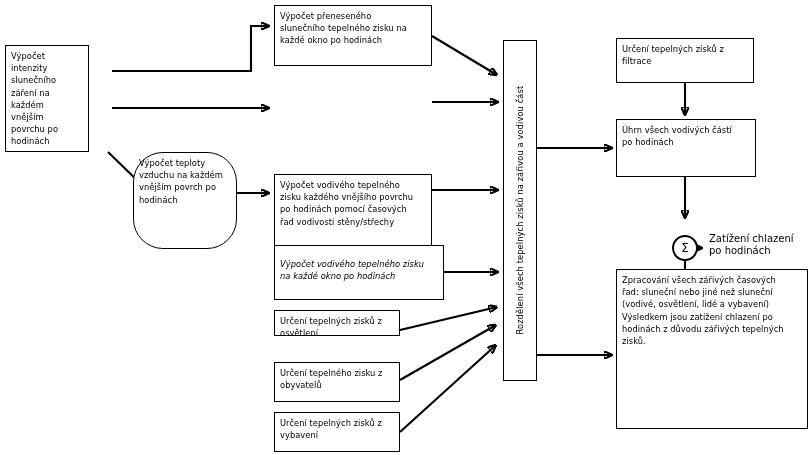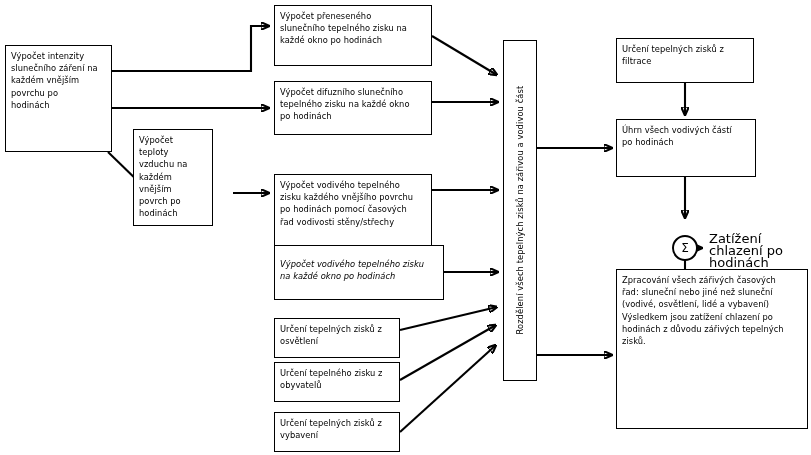--- a/index.html
+++ b/index.html
@@ -40,21 +40,21 @@
     border:2px solid #000000;
     border-radius:50%;
     background:#ffffff;
     display:flex;align-items:center;justify-content:center;
     font-size:12px;
     z-index:6;
     font-family:"DejaVu Sans",sans-serif;
   }
   .freetext{
     position:absolute;
-    font-size:13px;
+    font-size:10px;
     line-height:12.2px;
     color:#000000;
     z-index:6;
   }
   svg.wires{
     position:absolute;left:0;top:0;
     width:811px;height:455px;
     z-index:2;
     pointer-events:none;
   }
@@ -102,33 +102,32 @@
 
     <path d="M685,83 L685,115" marker-end="url(#ah)"></path>
 
     <path d="M685,177 L685,218" marker-end="url(#ah)"></path>
 
     <path d="M685,285 L685,252" marker-end="url(#ah)"></path>
 
     <path d="M679,248 L702,248" marker-end="url(#ah)"></path>
   </svg>
 
-  <div class="node" style="left:5px;top:45px;width:107px;height:107px;">Výpočet intenzity slunečního záření na každém vnějším povrchu po hodinách</div>
+  <div class="node" style="left:5px;top:45px;width:84px;height:107px;">Výpočet intenzity slunečního záření na každém vnějším povrchu po hodinách</div>
 
-  <div class="node" style="left:133px;top:129px;width:80px;height:97px;">Výpočet teploty vzduchu na každém vnějším povrch po hodinách</div>
+  <div class="node" style="left:133px;top:152px;width:104px;height:97px;border-radius:30px;">Výpočet teploty vzduchu na každém vnějším povrch po hodinách</div>
 
   <div class="node" style="left:274px;top:5px;width:158px;height:61px;">Výpočet přeneseného slunečního tepelného zisku na každé okno po hodinách</div>
 
-  <div class="node" style="left:274px;top:81px;width:158px;height:54px;">Výpočet difuzního slunečního tepelného zisku na každé okno po hodinách</div>
 
   <div class="node" style="left:274px;top:146px;width:158px;height:90px;margin-top:28px;">Výpočet vodivého tepelného zisku každého vnějšího povrchu po hodinách pomocí časových řad vodivosti stěny/střechy</div>
 
   <div class="node" style="left:274px;top:245px;width:170px;height:55px;padding-top:12px;font-style:italic;">Výpočet vodivého tepelného zisku na každé okno po hodinách</div>
 
-  <div class="node" style="left:274px;top:318px;width:126px;height:40px;">Určení tepelných zisků z osvětlení</div>
+  <div class="node" style="left:274px;top:310px;width:126px;height:26px;">Určení tepelných zisků z osvětlení</div>
 
   <div class="node" style="left:274px;top:362px;width:126px;height:40px;">Určení tepelného zisku z obyvatelů</div>
 
   <div class="node" style="left:274px;top:412px;width:126px;height:40px;">Určení tepelných zisků z vybavení</div>
 
   <div class="node vertical" style="left:503px;top:40px;width:34px;height:341px;">
     <span class="vtext">Rozdělení všech tepelných zisků na zářivou a vodivou část</span>
   </div>
 
   <div class="node" style="left:616px;top:38px;width:138px;height:45px;">Určení tepelných zisků z filtrace</div>

